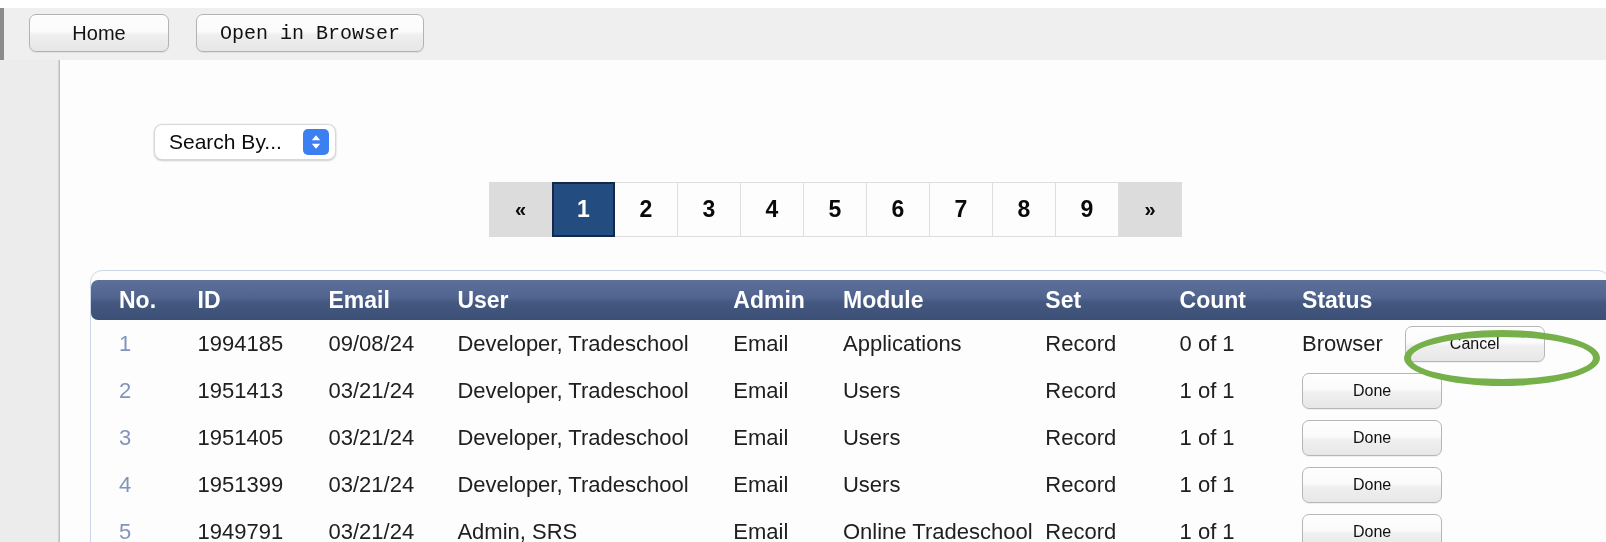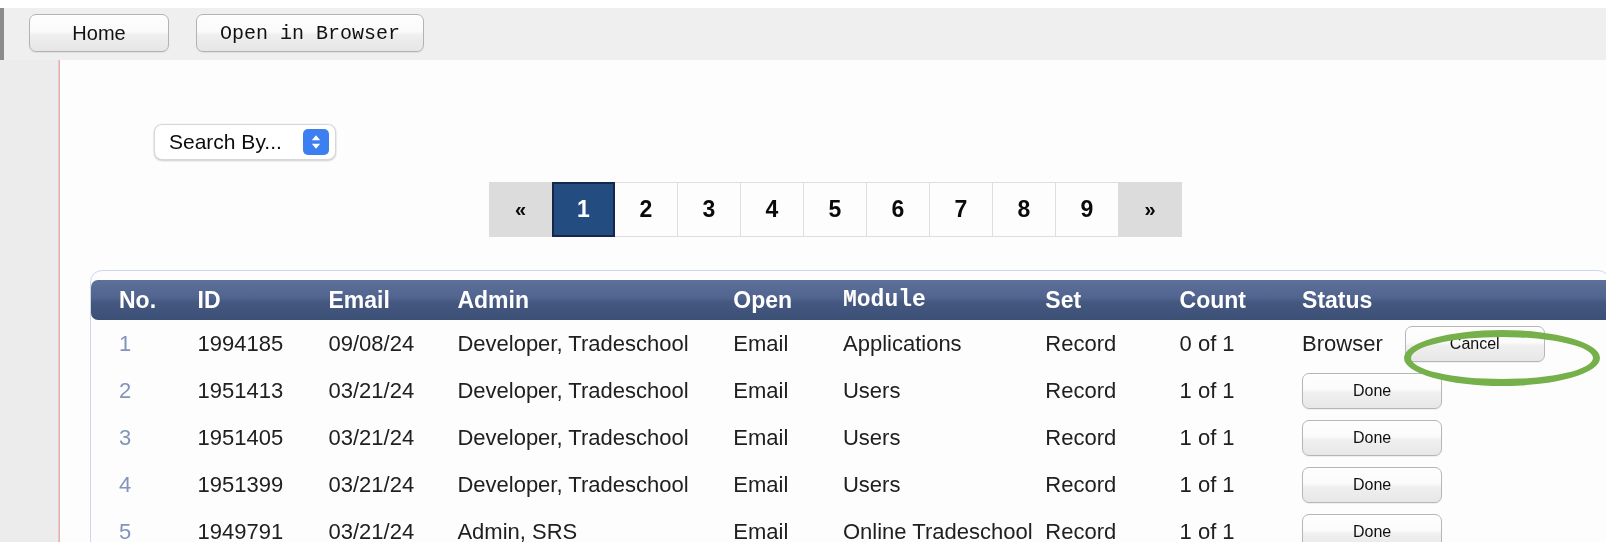--- a/index.html
+++ b/index.html
@@ -213,21 +213,21 @@
   #jobs-table tbody td.col-no {
     color: #8294bb;
     padding-left: 28px;
   }
   
   .c-no     { width: 72px; }
   .c-id     { width: 123px; }
   .c-date   { width: 121px; }
   .c-user   { width: 259px; }
   .c-type   { width: 103px; }
-  .c-module { width: 190px; font-family: Liberation Mono, monospace; }
+  .c-module { width: 190px; }
   .c-set    { width: 126px; }
   .c-count  { width: 115px; }
   .c-status { width: 290px; }
 
   
   .action-btn {
     display: inline-flex;
     align-items: center;
     justify-content: center;
     min-width: 140px;
@@ -304,22 +304,22 @@
       <div class="pg ends">»</div>
     </div>
 
     <div id="table-panel">
       <table id="jobs-table">
         <thead>
           <tr>
             <th class="c-no">No.</th>
             <th class="c-id">ID</th>
             <th class="c-date">Email</th>
-            <th class="c-user">Admin</th>
-            <th class="c-type">Open</th>
+            <th class="c-user">User</th>
+            <th class="c-type">Admin</th>
             <th class="c-module">Module</th>
             <th class="c-set">Set</th>
             <th class="c-count">Count</th>
             <th class="c-status">Status</th>
           </tr>
         </thead>
         <tbody>
 
           <tr>
             <td class="col-no">1</td>

